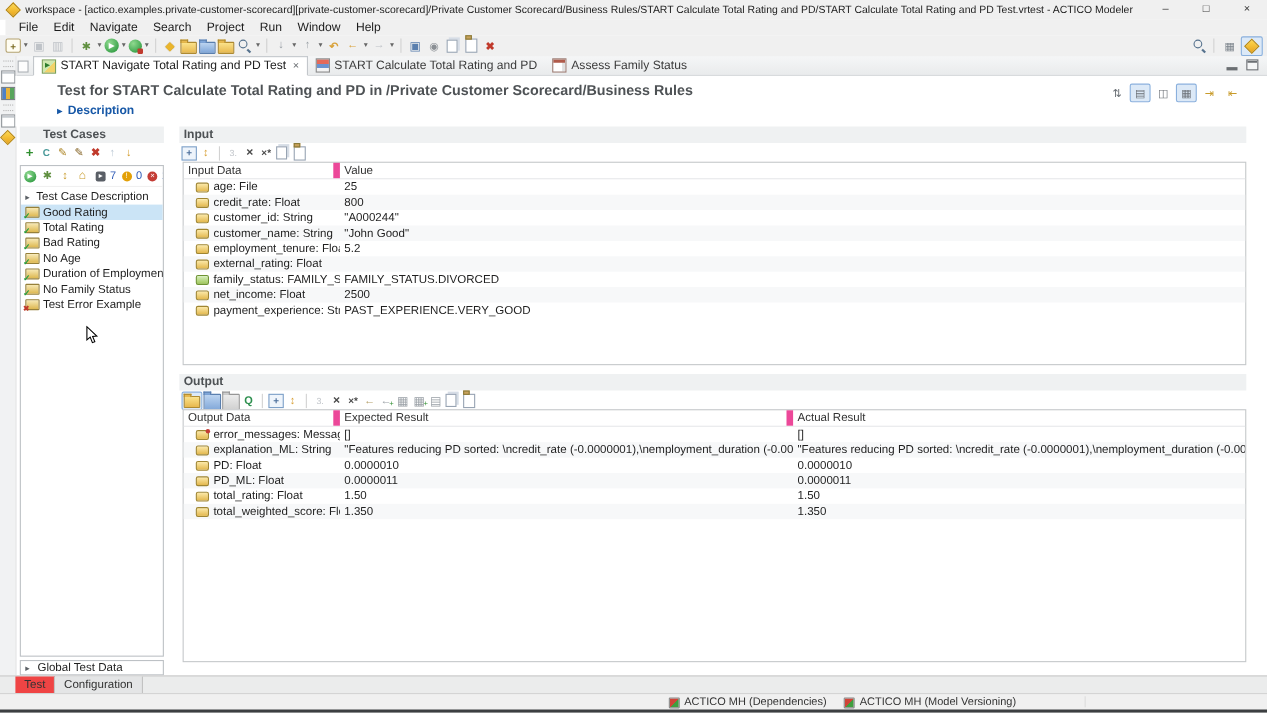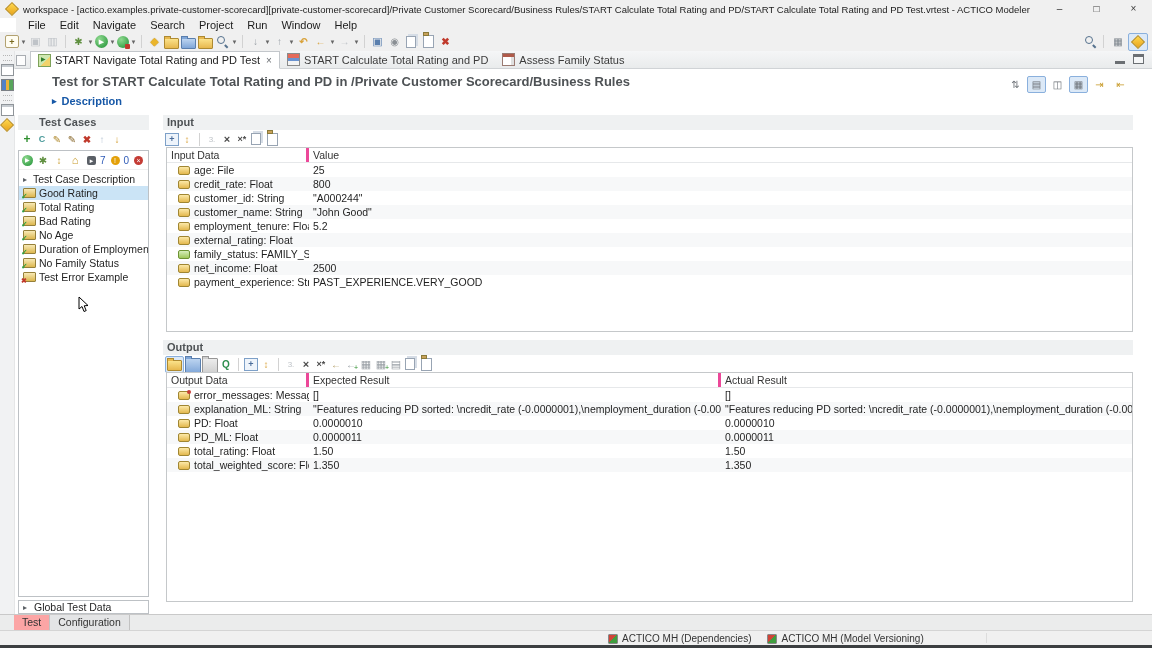--- a/index.html
+++ b/index.html
@@ -4,21 +4,21 @@
 <style>
   html,body{margin:0;padding:0}
   .app{position:relative;width:1152px;height:648px;background:#fff;font-family:"Liberation Sans",sans-serif;font-size:11px;color:#1f1f1f;overflow:hidden}
   
   .titlebar{position:absolute;top:0;left:0;right:0;height:18px;background:#f0f0f0;display:flex;align-items:center;padding-left:7px;gap:6px}
   .diamond{width:8px;height:8px;background:linear-gradient(135deg,#ffd84d,#e8a41d);border:1px solid #b8860b;transform:rotate(45deg);flex:none}
   .title-text{font-size:9.5px;color:#1c1c1c;white-space:nowrap}
   .win-controls{position:absolute;right:0;top:0;height:18px;display:flex}
   .win-btn{width:37px;text-align:center;font-size:10px;line-height:17px;color:#3a3a3a}
   
-  .menubar{position:absolute;top:18px;left:16px;right:0;height:14px;background:#f0f0f0;display:flex;padding-left:5px}
+  .menubar{position:absolute;top:18px;left:5px;right:0;height:14px;background:#f0f0f0;display:flex;padding-left:5px}
   .menu-item{padding:0 7px;font-size:11px;line-height:14px;color:#1c1c1c}
   
   .toolbar{position:absolute;top:32px;left:0;right:0;height:19px;background:#f0f0f0;border-bottom:1px solid #e4e4e4;display:flex;align-items:center;padding-left:4px}
   .tb-icon{width:15px;height:15px;display:inline-flex;align-items:center;justify-content:center;font-size:10px;margin:0 1px;position:relative;border-radius:2px;flex:none}
   .tb-icon::before{display:block}
   .tb-dd{width:7px;font-size:6px;color:#666;display:inline-flex;align-items:center;justify-content:center;flex:none}
   .tb-sep{width:1px;height:13px;background:#d2d2d2;margin:0 4px;flex:none}
   .g-new{border:1px solid #b3a271;background:#fffdf2;width:12px;height:11px}.g-new::before{content:"+";color:#7a6a20;font-weight:bold;font-size:9px}
   .g-save::before{content:"▣";color:#bfc3c8;font-size:11px}
   .g-saveall::before{content:"▥";color:#bfc3c8;font-size:11px}
@@ -126,36 +126,36 @@
   .g-refl::before{content:"←";color:#b5a06a;font-weight:bold}
   .g-refl2::before{content:"←";color:#9aa0a6;font-weight:bold}.g-refl2::after{content:"+";color:#2f8f2f;font-size:7px;position:absolute;right:0;bottom:0}
   .g-grid::before{content:"▦";color:#9aa0a6;font-size:11px}
   .g-grid2::before{content:"▦";color:#9aa0a6;font-size:11px}.g-grid2::after{content:"+";color:#2f8f2f;font-size:7px;position:absolute;right:-1px;bottom:0}
   .g-widerow::before{content:"▤";color:#9aa0a6;font-size:11px}
   .toggle-wrap{display:inline-flex;align-items:center;justify-content:center;border:1px solid #8ab0dd;background:#dce9f7;border-radius:2px;height:15px;width:17px}
   .data-table{position:absolute;left:3px;right:0;border:1px solid #c5c8ca;background:#fff;font-size:10.5px}
   #input-table{top:32px;height:183px}
   #output-table{top:32px;height:228px}
   .thead{display:flex;height:14px;line-height:14px;color:#333;border-bottom:1px solid #e6e8ea}
-  .th{padding:0 4px;box-sizing:border-box;border-right:3px solid #ec4899;overflow:hidden;white-space:nowrap}
+  .th{padding:0 4px;box-sizing:border-box;border-right:6px solid #ec4899;overflow:hidden;white-space:nowrap}
   .col-name{width:142px;flex:none}
   .col-exp{width:412px;flex:none}
   .col-flex{flex:1;border-right:none}
   .trow{display:flex;height:14px;line-height:14px;white-space:nowrap}
   .trow.alt{background:#f7f8f9}
   .cell-name{width:142px;flex:none;display:flex;align-items:center;gap:4px;padding-left:11px;box-sizing:border-box;overflow:hidden}
   .cell-exp{width:412px;flex:none;padding:0 4px;box-sizing:border-box;overflow:hidden}
   .cell-flex{flex:1;padding:0 4px;overflow:hidden}
   .data-icon{width:10px;height:7px;background:linear-gradient(#fce9a8,#e3b84e);border:1px solid #a08632;border-radius:2px;flex:none;position:relative}
   .icon-enum .data-icon{background:linear-gradient(#d6eebc,#9fc75a);border-color:#6d9333}
   .icon-list .data-icon::after{content:"";position:absolute;right:-2px;top:-2px;width:4px;height:4px;background:#c43c35;border-radius:50%}
   
   .bottom-tabs{position:absolute;left:0;right:0;top:614px;height:16px;background:#ebecec;border-top:1px solid #c9c9c9;display:flex;padding-left:14px;box-sizing:border-box}
   .btab{padding:0 8px;line-height:15px;font-size:10.5px;color:#333;border-right:1px solid #c2c2c2;background:#e4e5e6}
-  .btab.active{background:#fca5a5}
+  .btab.active{background:#ef4444}
   .statusbar{position:absolute;left:0;right:0;top:630px;height:15px;background:#f0f0f0;border-top:1px solid #d4d4d4;font-size:10px;color:#333}
   .status-items{position:absolute;left:608px;top:0;height:15px;display:flex;gap:16px;align-items:center}
   .status-item{display:flex;gap:4px;align-items:center}
   .gem-icon{width:8px;height:8px;background:linear-gradient(135deg,#d04438 0 50%,#3f9e3f 50% 100%);border:1px solid #888;border-radius:1px}
   .status-sep{position:absolute;left:986px;top:2px;height:10px;width:1px;background:#dcdcdc}
   .window-edge{position:absolute;left:0;right:0;bottom:0;height:3px;background:#3c3f41}
 </style>
 </head>
 <body>
 
@@ -438,20 +438,21 @@
               <span>external_rating: Float</span>
             </div>
             <div class="cell-flex"></div>
           </div>
 
           <div class="trow icon-enum">
             <div class="cell-name">
               <span class="data-icon"></span>
               <span>family_status: FAMILY_STAT...</span>
             </div>
+            <div class="cell-flex">FAMILY_STATUS.DIVORCED</div>
           </div>
 
           <div class="trow alt">
             <div class="cell-name">
               <span class="data-icon"></span>
               <span>net_income: Float</span>
             </div>
             <div class="cell-flex">2500</div>
           </div>
 

